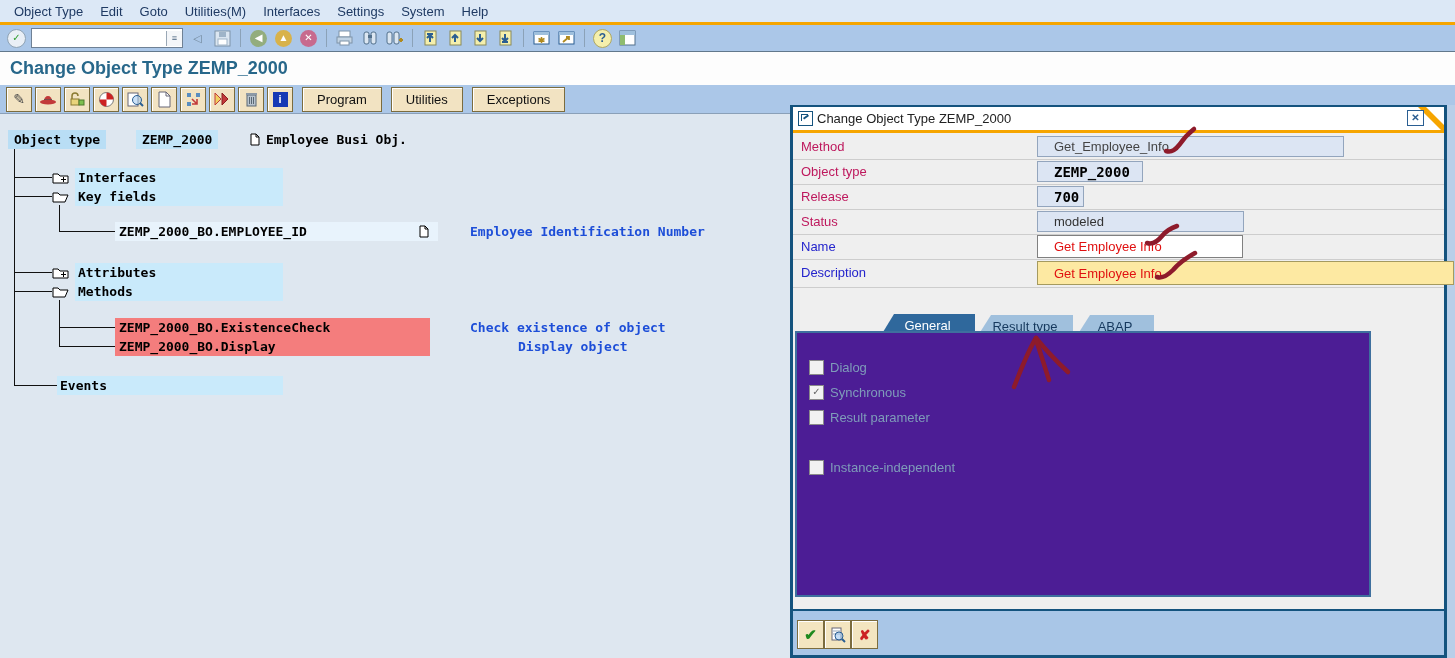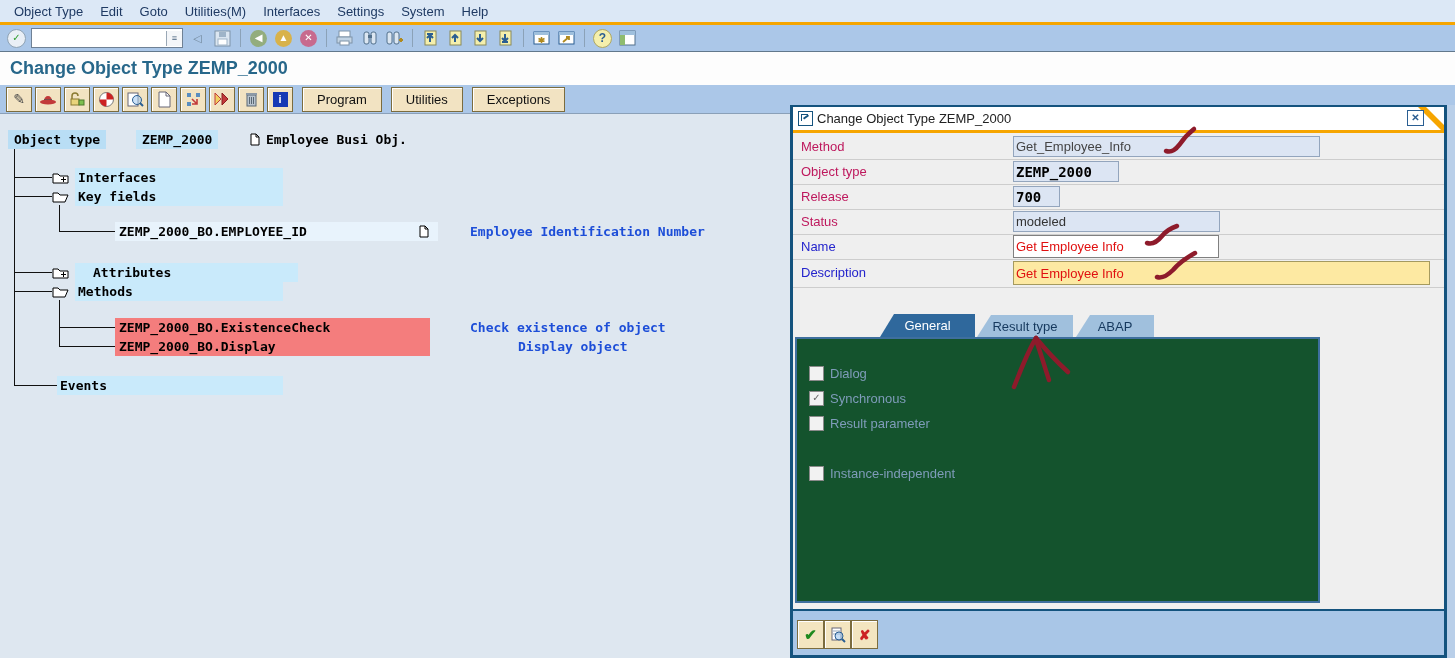--- a/index.html
+++ b/index.html
@@ -47,28 +47,28 @@
   .dlg-ticon{position:absolute;left:5px;top:4px;width:13px;height:13px;border:1px solid #14537e;background:#fff;}
   .dlg-ticon:before{content:"";position:absolute;left:2px;top:2px;width:6px;height:6px;border:1px solid #14537e;border-right:0;border-bottom:0;}
   .dlg-ticon:after{content:"";position:absolute;left:4px;top:4px;width:6px;height:2px;background:#14537e;transform:rotate(-35deg);}
   .dlg-close{position:absolute;right:20px;top:3px;width:15px;height:14px;border:1px solid #2a5e92;background:#fff;color:#2a5e92;font-size:10px;line-height:13px;text-align:center;font-weight:bold;}
   .dlg-orange{position:absolute;left:0;top:23px;width:100%;height:3px;background:#f6a500;}
   .dlg-fold{position:absolute;right:0;top:0;width:0;height:0;border-top:26px solid #f6a500;border-left:26px solid transparent;}
   .dlg-fold-in{position:absolute;right:0;top:0;width:0;height:0;border-top:18px solid #fff;border-left:18px solid transparent;}
   .dsep{position:absolute;left:0;width:100%;height:1px;background:#cdcdcd;}
   .dlabel{position:absolute;left:8px;font-size:13px;color:#be185d;}
   .dlabel.blue{color:#2424cc;}
-  .dfield{position:absolute;box-sizing:border-box;font-size:13px;display:flex;align-items:center;padding-left:2px;}
+  .dfield{position:absolute;box-sizing:border-box;font-size:13px;display:flex;align-items:center;padding-left:16px;margin-left:24px;}
   .f-blue{background:#dce5f3;border:1px solid #93a5bd;color:#444;}
   .f-white{background:#fff;border:1px solid #808080;color:#e01010;}
   .f-yellow{background:#fde9a2;border:1px solid #a59a5f;color:#e01010;}
   .tab{position:absolute;box-sizing:border-box;display:flex;align-items:center;justify-content:center;font-size:13px;clip-path:polygon(14px 0,100% 0,100% 100%,0 100%);}
   .tab.inactive{background:#a0c0dd;color:#16395e;height:22px;top:208px;}
   .tab.active{background:#2f689c;color:#fff;height:23px;top:207px;font-weight:normal;}
-  .dlg-panel{position:absolute;left:2px;top:230px;width:525px;height:266px;background:#14532d;border:2px solid #3e6f9e;box-sizing:border-box;}
+  .dlg-panel{position:absolute;left:2px;top:224px;width:576px;height:266px;background:#4c1d95;border:2px solid #3e6f9e;box-sizing:border-box;}
   .cbrow{position:absolute;display:flex;align-items:center;gap:6px;}
   .cbox{width:13px;height:13px;background:#f2f2f2;border:1px solid #8a8a8a;font-size:10px;color:#666;line-height:12px;text-align:center;}
   .cblabel{font-size:13px;color:#7f9cba;}
   .dlg-footer{position:absolute;left:0;right:0;bottom:0;height:44px;background:#a9c6e7;border-top:2px solid #14537e;}
   .f-btn{position:absolute;top:9px;width:25px;height:27px;background:#f3e5c0;border:1px solid #7b6c3e;box-shadow:inset 1px 1px 0 #fff;display:flex;align-items:center;justify-content:center;}
   .edge-strip{position:absolute;left:1447px;top:105px;width:8px;height:553px;background:#b9cfe9;}
   #annot{position:absolute;left:0;top:0;pointer-events:none;z-index:60;}
 </style>
 </head>
 <body>
@@ -297,21 +297,21 @@
     <span class="abs" style="left:419px;top:110px;"><svg width="10" height="13">
           <path d="M1,1 h5 l3,3 v8 h-8 z" fill="#fff" stroke="#000"></path>
           <path d="M6,1 v3 h3" fill="none" stroke="#000"></path>
         </svg></span>
     <span class="tree-desc mono" style="left:470px;top:110px;">Employee Identification Number</span>
 
     <span class="abs" style="left:52px;top:151px;"><svg width="17" height="13">
           <path d="M1,3 h5 l2,2 h8 v7 h-15 z" fill="#fff" stroke="#000"></path>
           <path d="M9,8.5 h5 M11.5,6 v5" stroke="#000"></path>
         </svg></span>
-    <span class="trow mono hl-blue" style="left:75px;top:149px;width:205px;padding-left:18px;">Attributes</span>
+    <span class="trow mono hl-blue" style="left:75px;top:149px;width:205px;padding-left:3px;">Attributes</span>
 
     <span class="abs" style="left:52px;top:170px;"><svg width="17" height="13">
           <path d="M1,3 h5 l2,2 h8 l-3,7 h-12 z" fill="#fff" stroke="#000"></path>
         </svg></span>
     <span class="trow mono hl-blue" style="left:75px;top:168px;width:205px;padding-left:3px;">Methods</span>
 
     <span class="trow mono hl-red" style="left:115px;top:204px;width:311px;padding-left:4px;">ZEMP_2000_BO.ExistenceCheck</span>
     <span class="tree-desc mono" style="left:470px;top:206px;">Check existence of object</span>
     <span class="trow mono hl-red" style="left:115px;top:223px;width:311px;padding-left:4px;">ZEMP_2000_BO.Display</span>
     <span class="tree-desc mono" style="left:470px;top:225px;padding-left:48px;">Display object</span>

